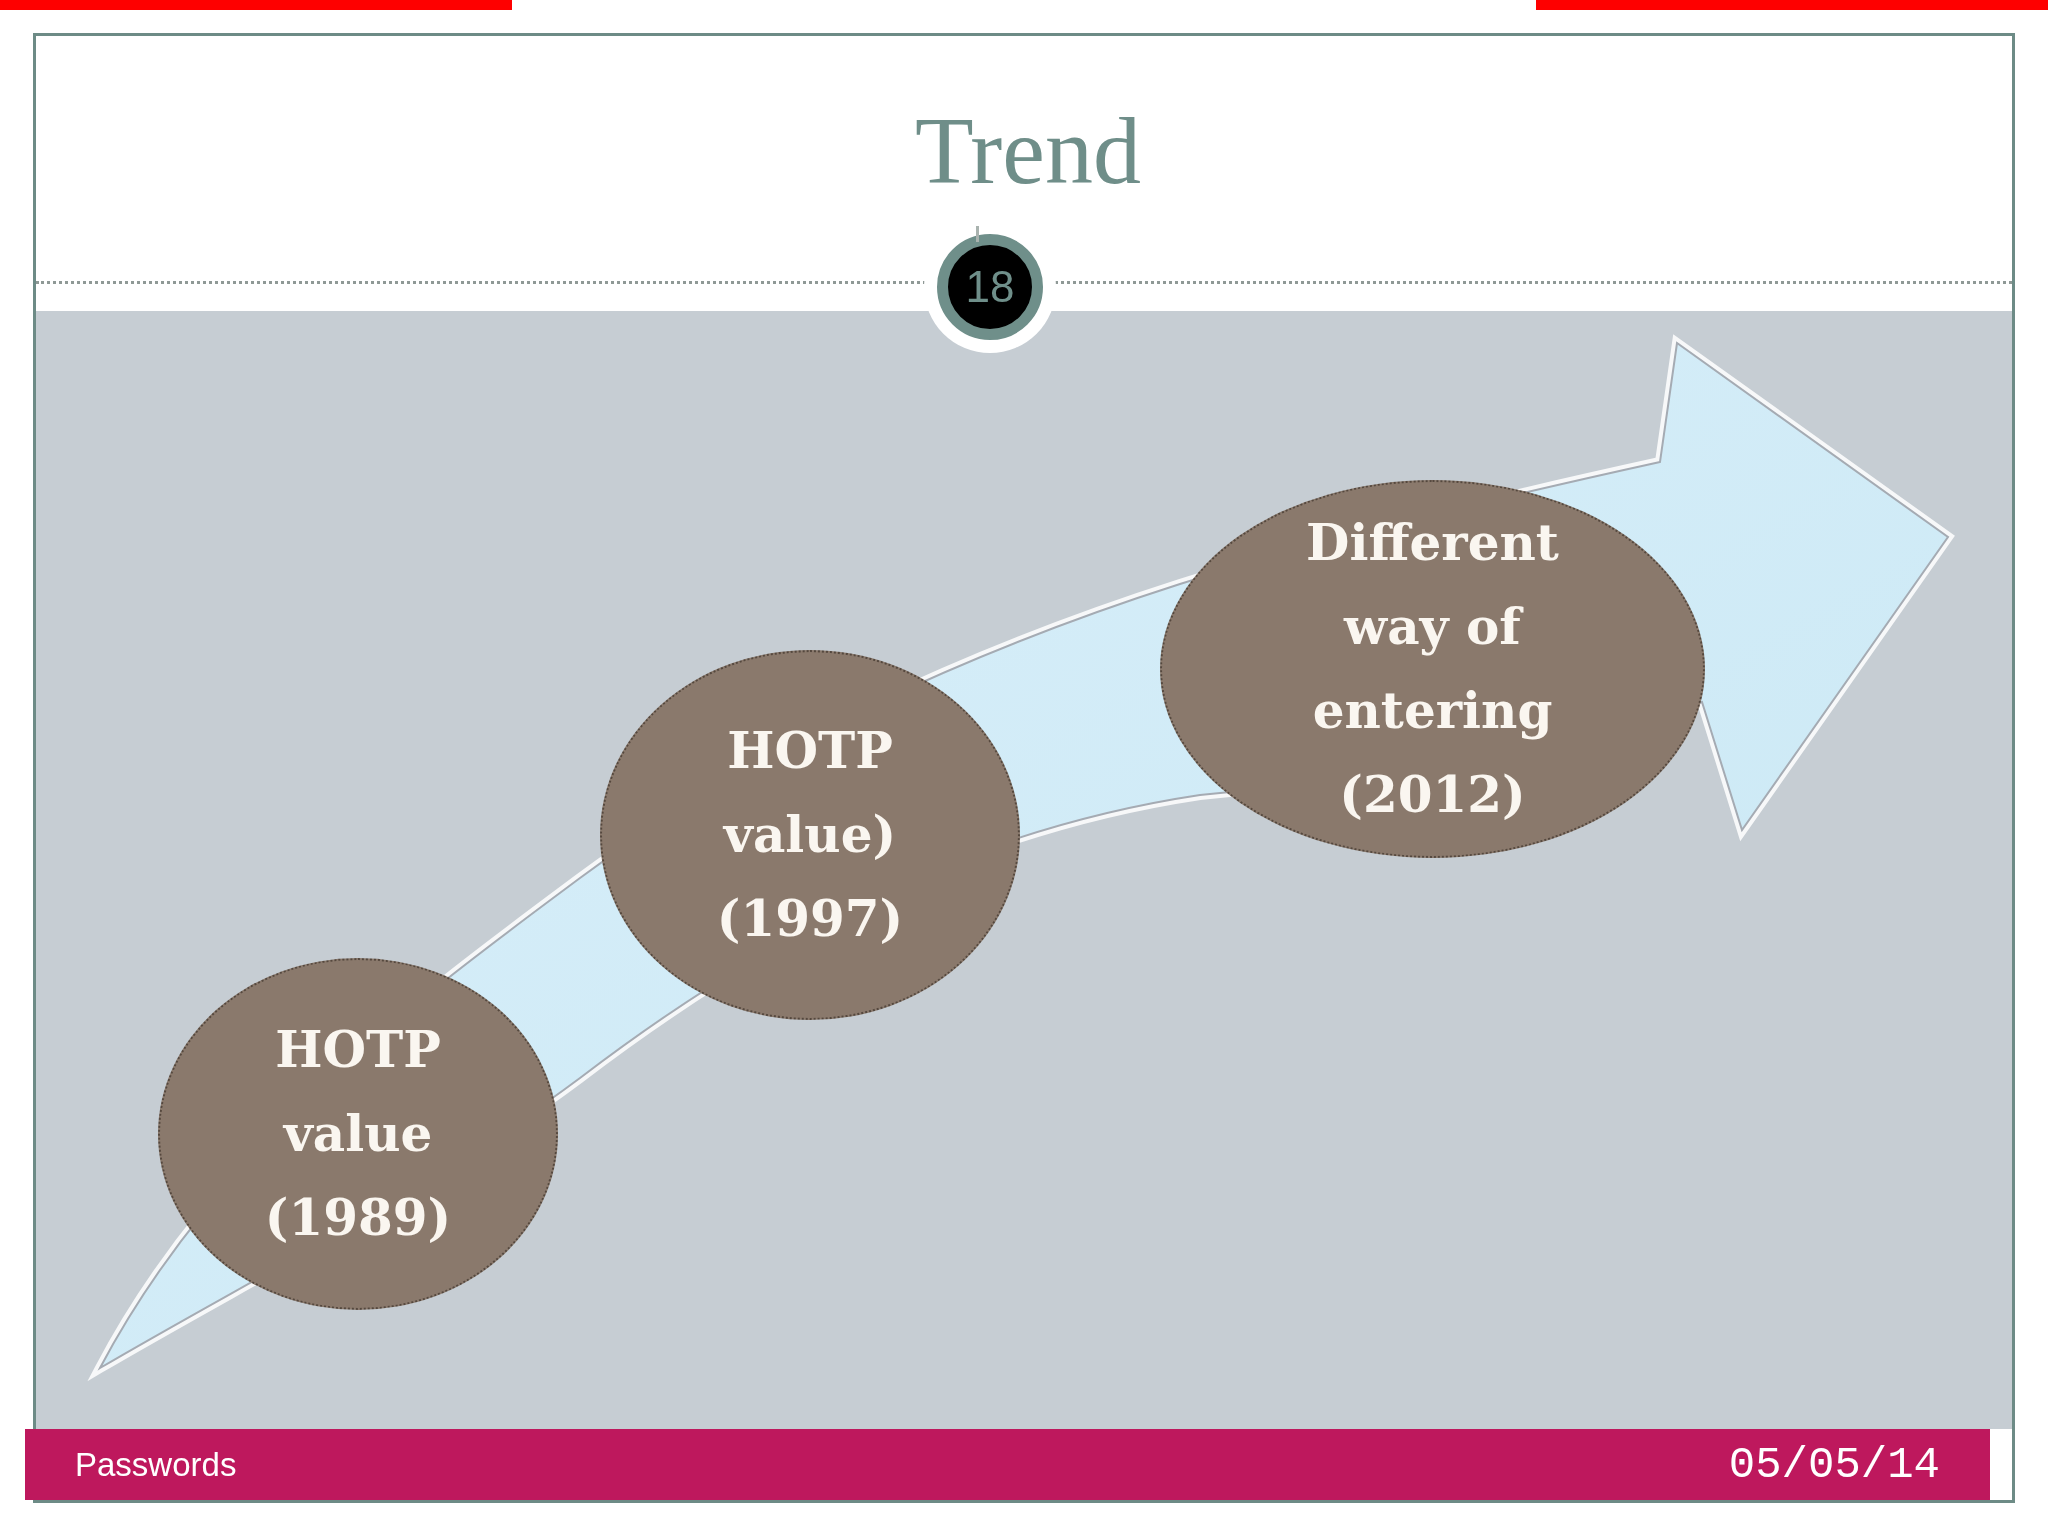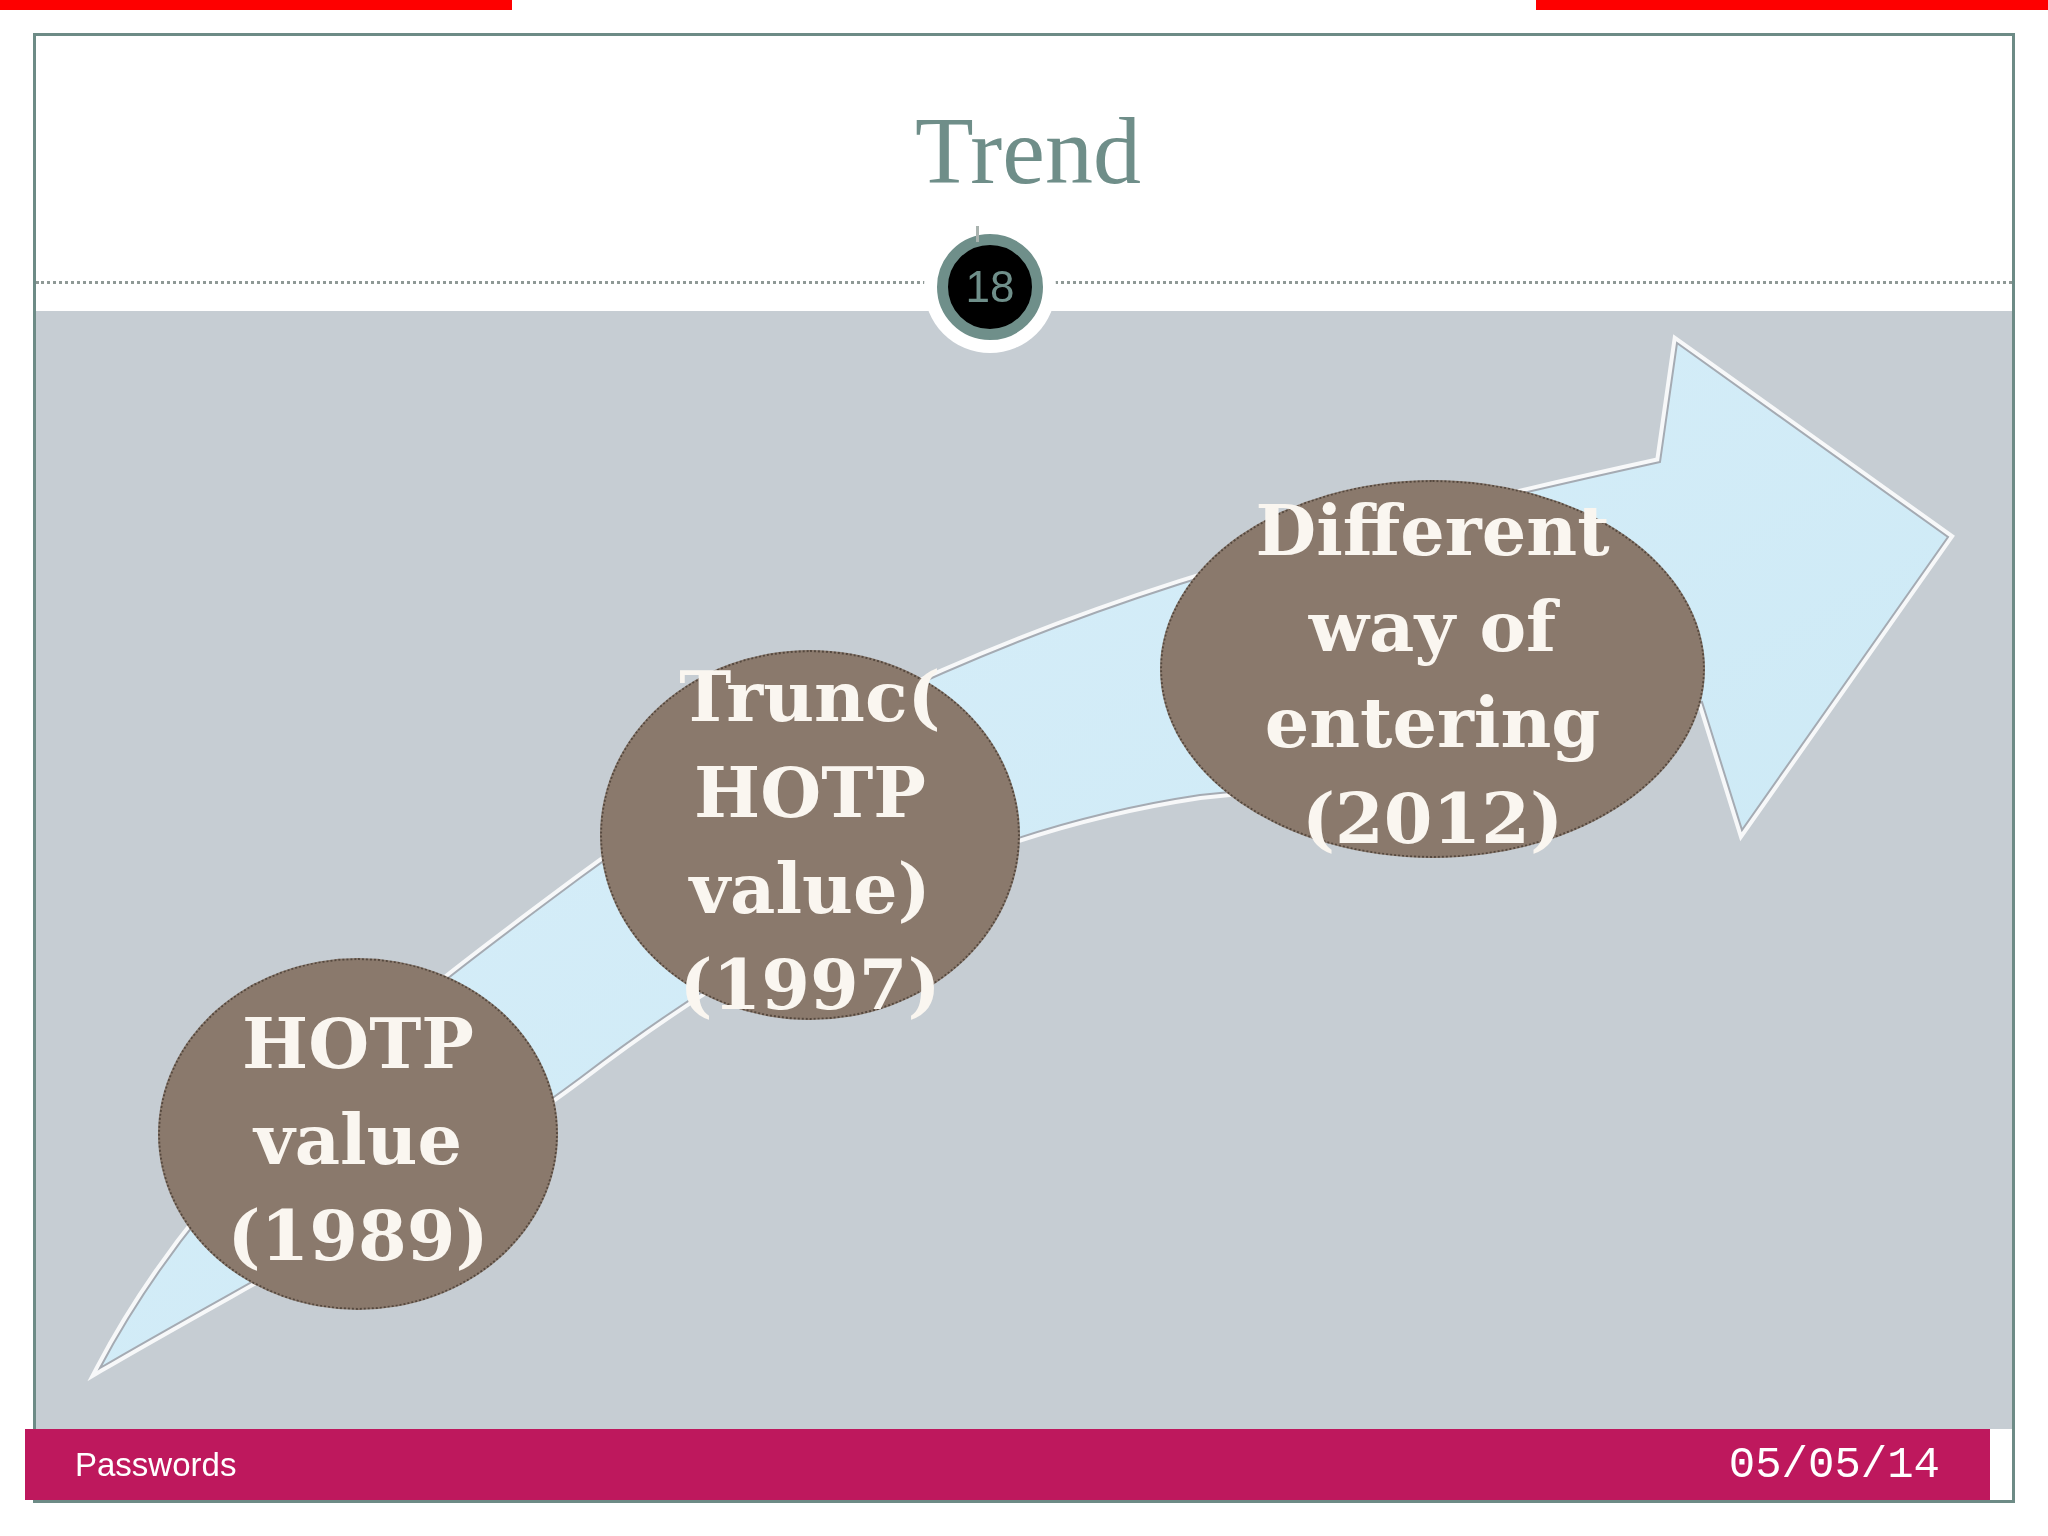--- a/index.html
+++ b/index.html
@@ -23,21 +23,21 @@
   .dotted-line{position:absolute;left:36px;top:281px;width:1976px;height:0;
                border-top:3px dotted #8f9996;}
 
   .arrow-svg{position:absolute;left:0;top:0;width:2048px;height:1536px;pointer-events:none;}
 
   .bubble{position:absolute;border-radius:50%;background:#8a796c;
           border:2px dotted #55483e;box-sizing:border-box;
           display:flex;flex-direction:column;align-items:center;justify-content:center;
           font-family:"DejaVu Serif", serif;font-weight:700;color:#faf6f0;
           text-align:center;}
-  .bubble .bl{display:block;font-size:70px;line-height:84px;white-space:nowrap;margin-top:12px;}
+  .bubble .bl{display:block;font-size:50px;line-height:84px;white-space:nowrap;}
   .bubble-1{left:158px;top:958px;width:400px;height:352px;}
   .bubble-2{left:600px;top:650px;width:420px;height:370px;}
   .bubble-3{left:1160px;top:480px;width:545px;height:378px;}
 
   .page-circle{position:absolute;left:937px;top:234px;width:106px;height:106px;
                box-sizing:border-box;border:11px solid #6f8f8a;border-radius:50%;
                background:#000000;box-shadow:0 0 0 13px #ffffff;
                display:flex;align-items:center;justify-content:center;
                font-size:44px;color:#6f8f8a;}
   .tick{position:absolute;left:976px;top:226px;width:3px;height:16px;background:#a9b3af;}
@@ -95,21 +95,20 @@
              C 430 1190 250 1280 100 1368 Z" fill="url(#arrowGrad)" stroke="#a5abb3" stroke-width="2"></path>
   </svg>
 
   <div class="bubble bubble-1">
     <span class="bl">HOTP</span>
     <span class="bl">value</span>
     <span class="bl">(1989)</span>
   </div>
 
   <div class="bubble bubble-2">
-    <span class="bl">Trunc(</span>
     <span class="bl">HOTP</span>
     <span class="bl">value)</span>
     <span class="bl">(1997)</span>
   </div>
 
   <div class="bubble bubble-3">
     <span class="bl">Different</span>
     <span class="bl">way of</span>
     <span class="bl">entering</span>
     <span class="bl">(2012)</span>

